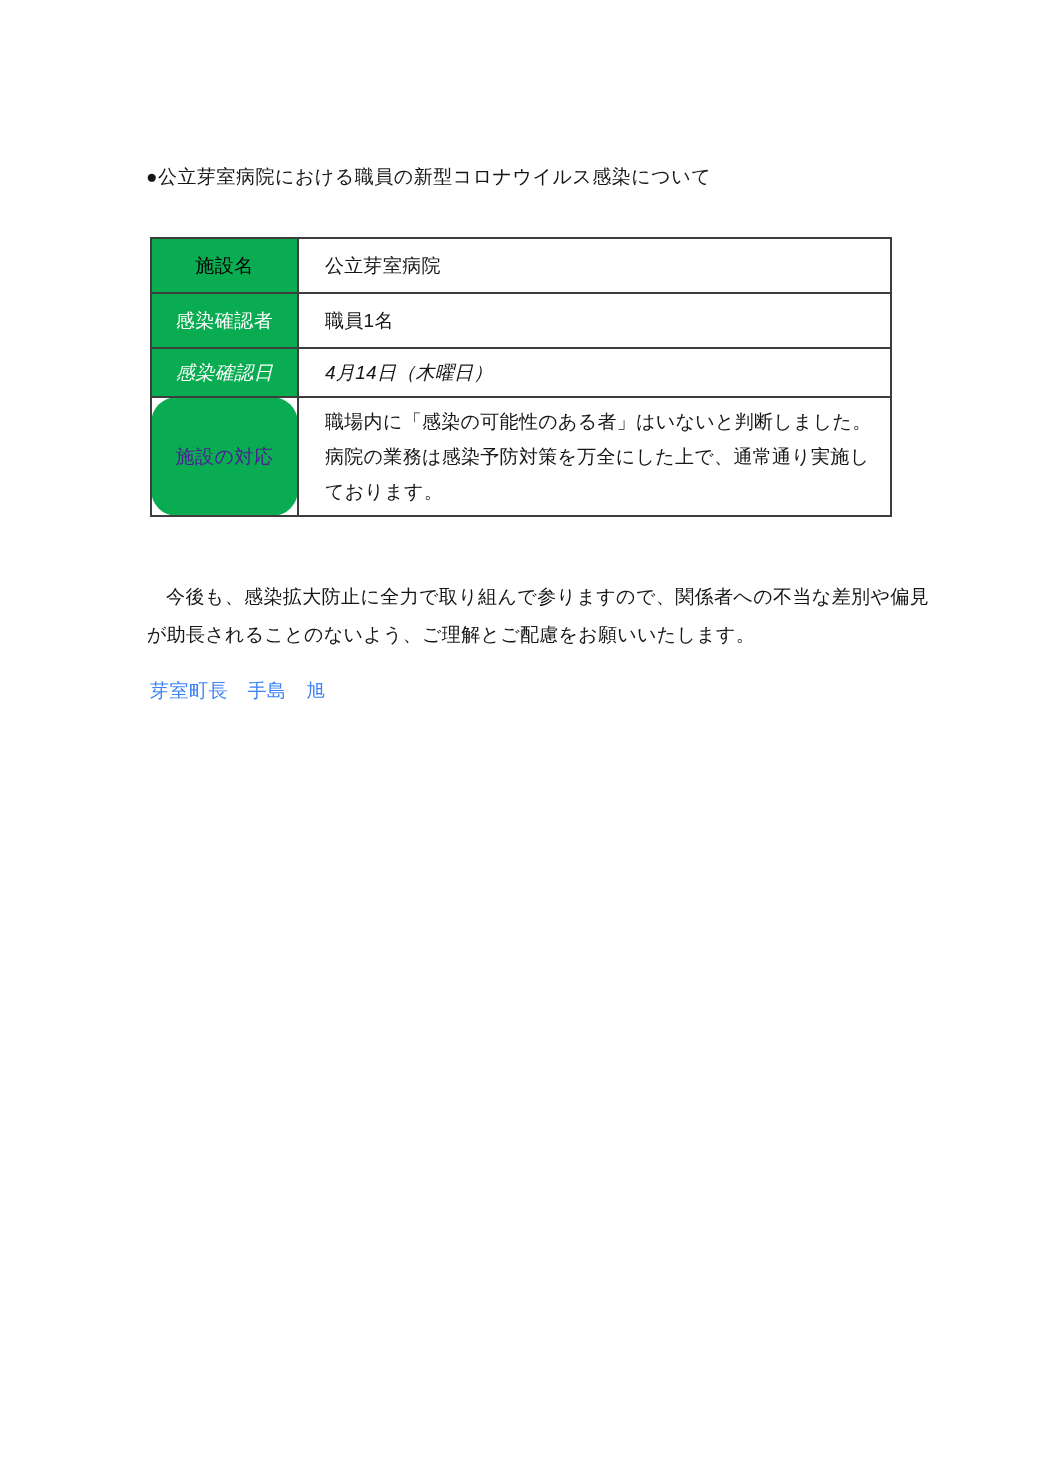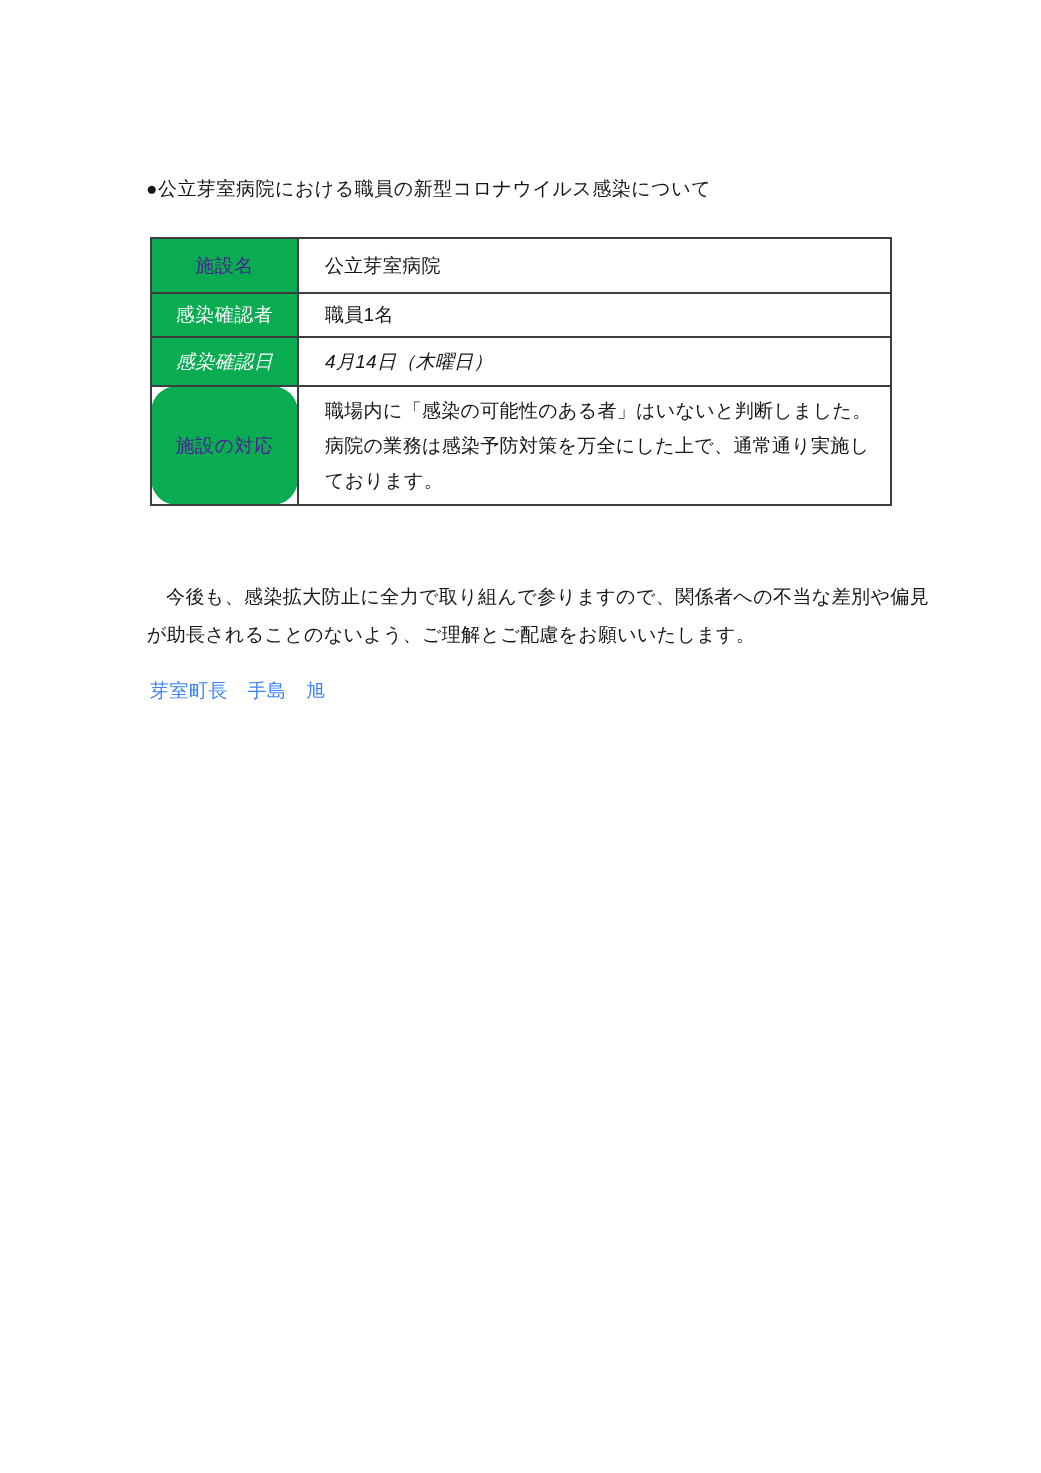--- a/index.html
+++ b/index.html
@@ -19,21 +19,21 @@
   .gothic {
     font-family: "Liberation Sans", "DejaVu Sans", sans-serif;
   }
   
   .mincho {
     font-family: Liberation Mono, monospace;
   }
   .doc-title {
     position: absolute;
     left: 146px;
-    top: 176px;
+    top: 164px;
     font-size: 19px;
     letter-spacing: 0.5px;
     font-weight: 400;
     white-space: nowrap;
     color: #161616;
   }
   .info-table {
     position: absolute;
     left: 150px;
     top: 237px;
@@ -51,21 +51,21 @@
     color: #ffffff;
     text-align: center;
     letter-spacing: 0.5px;
   }
   .value-cell {
     padding: 6px 14px 6px 26px;
     color: #161616;
     letter-spacing: 0.3px;
   }
   .row-1 { height: 55px; }
-  .row-2 { height: 44px; }
+  .row-2 { height: 55px; }
   .row-3 { height: 49px; font-style: italic; }
   .row-4 { height: 97px; }
   .value-multiline {
     line-height: 35px;
   }
   .closing-paragraph {
     position: absolute;
     left: 147px;
     top: 579px;
     width: 782px;
@@ -92,21 +92,21 @@
 </head>
 <body>
 
 <div class="page">
 
   <div class="doc-title gothic">●公立芽室病院における職員の新型コロナウイルス感染について</div>
 
   <table class="info-table gothic">
     <tbody>
       <tr class="row-1">
-        <td class="label-cell" style="background: rgb(10, 172, 82); color: #4c1d95; border-color: rgb(61, 61, 61);">施設名</td>
+        <td class="label-cell" style="background: rgb(10, 172, 82); color: #000000; border-color: rgb(61, 61, 61);">施設名</td>
         <td class="value-cell" style="border-color: rgb(61, 61, 61);">公立芽室病院</td>
       </tr>
       <tr class="row-2">
         <td class="label-cell" style="background: rgb(10, 172, 82); color: rgb(255, 255, 255); border-color: rgb(61, 61, 61);">感染確認者</td>
         <td class="value-cell" style="border-color: rgb(61, 61, 61);">職員1名</td>
       </tr>
       <tr class="row-3">
         <td class="label-cell" style="background: rgb(10, 172, 82); color: rgb(255, 255, 255); border-color: rgb(61, 61, 61);">感染確認日</td>
         <td class="value-cell" style="border-color: rgb(61, 61, 61); margin-left: 12px;">4月14日（木曜日）</td>
       </tr>

